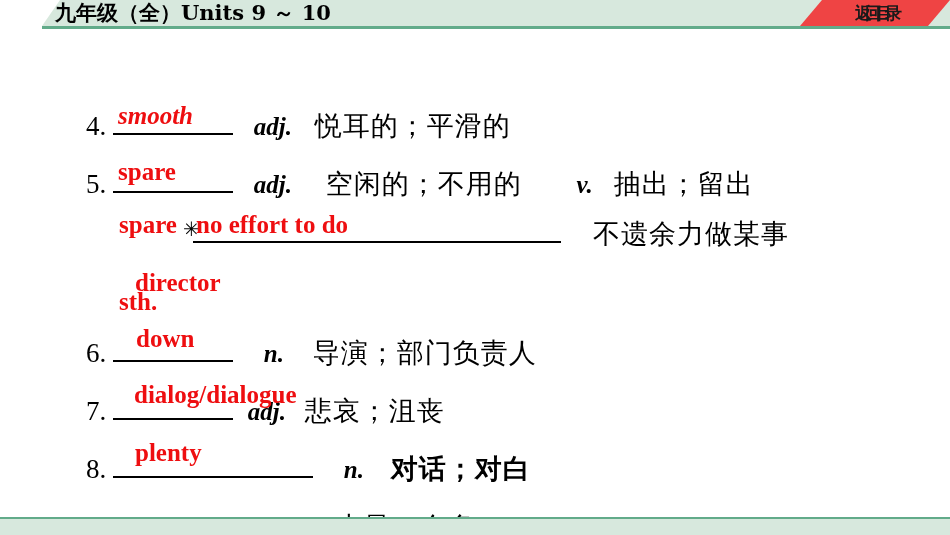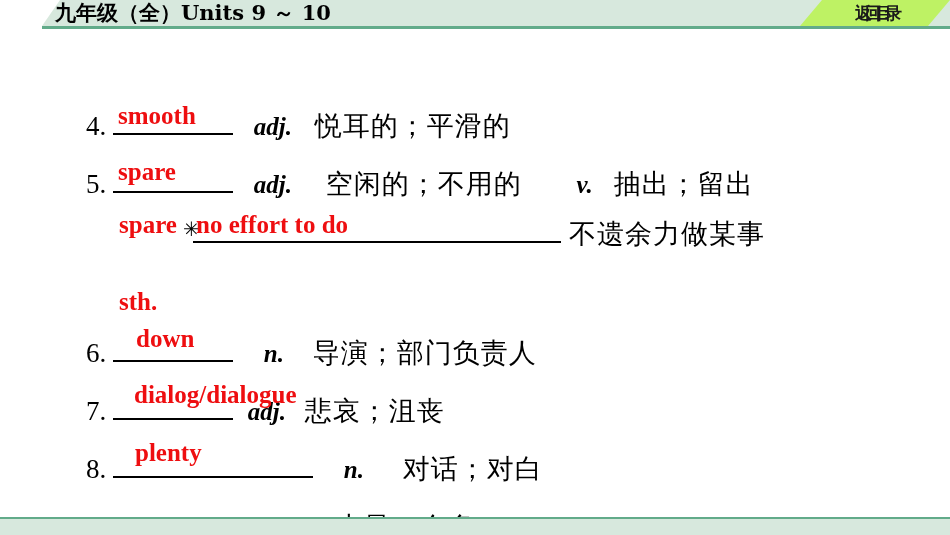--- a/index.html
+++ b/index.html
@@ -52,21 +52,21 @@
     letter-spacing: 0px;
     white-space: nowrap;
     font-family: "DejaVu Serif", "Liberation Serif", serif;
   }
   .back-btn {
     position: absolute;
     right: 0;
     top: 0;
     width: 150px;
     height: 26px;
-    background: #bef264;
+    background: #ef4444;
     clip-path: polygon(22px 0, 150px 0, 128px 26px, 0 26px);
   }
   .back-btn-label {
     position: absolute;
     left: 0;
     top: 0;
     width: 150px;
     height: 26px;
     line-height: 26px;
     text-align: center;
@@ -178,41 +178,42 @@
 </div>
 
 <div class="content">
 
   <div class="entry" style="top:78px;">
     <span class="num">4.</span>
     <span class="blank" style="width:120px;"></span>
     <span class="pos" style="margin-left:14px;">adj.</span>
     <span class="cn" style="margin-left:16px;">悦耳的；平滑的</span>
   </div>
-  <div class="answer" style="left:118px; top:74px;">smooth</div>
+  <div class="answer" style="left:118px; top:74px;font-style:italic;">smooth</div>
 
   <div class="entry" style="top:136px;">
     <span class="num">5.</span>
     <span class="blank" style="width:120px;"></span>
     <span class="pos" style="margin-left:14px;">adj.</span>
     <span class="cn" style="margin-left:27px;">空闲的；不用的</span>
     <span class="pos" style="margin-left:48px;">v.</span>
     <span class="cn" style="margin-left:14px;">抽出；留出</span>
   </div>
   <div class="answer" style="left:118px; top:130px;">spare</div>
 
   <div class="phrase-line" style="left:193px; top:186px;">
     <span class="phrase-blank" style="width:368px;"></span>
-    <span class="cn" style="margin-left:4px;">不遗余力做某事</span>
+    <span class="cn" style="margin-left:28px;">不遗余力做某事</span>
   </div>
   <div class="star" style="left:183px; top:190px;">✳</div>
   <div class="answer" style="left:119px; top:183px;">spare</div>
   <div class="answer" style="left:196px; top:183px;">no effort to do</div>
   <div class="answer" style="left:119px; top:222px;margin-top:38px;">sth.</div>
 
+  <div class="answer" style="left:135px; top:241px;">director</div>
 
   <div class="entry" style="top:305px;">
     <span class="num">6.</span>
     <span class="blank" style="width:120px;"></span>
     <span class="pos" style="margin-left:24px;">n.</span>
     <span class="cn" style="margin-left:22px;">导演；部门负责人</span>
   </div>
   <div class="answer" style="left:136px; top:297px;">down</div>
 
   <div class="entry" style="top:363px;">
@@ -220,21 +221,21 @@
     <span class="blank" style="width:120px;"></span>
     <span class="pos" style="margin-left:8px;">adj.</span>
     <span class="cn" style="margin-left:12px;">悲哀；沮丧</span>
   </div>
   <div class="answer" style="left:134px; top:353px;">dialog/dialogue</div>
 
   <div class="entry" style="top:421px;">
     <span class="num">8.</span>
     <span class="blank" style="width:200px;"></span>
     <span class="pos" style="margin-left:24px;">n.</span>
-    <span class="cn" style="margin-left:32px;">对话；对白</span>
+    <span class="cn" style="margin-left:20px;font-weight:bold;">对话；对白</span>
   </div>
   <div class="answer" style="left:135px; top:411px;">plenty</div>
 
   <div class="entry" style="top:479px;">
     <span class="num">9.</span>
     <span class="blank" style="width:120px;"></span>
     <span class="pos" style="margin-left:20px;">pron.</span>
     <span class="cn" style="margin-left:14px;">大量；众多</span>
   </div>
   <div class="answer" style="left:118px; top:470px;"></div>

